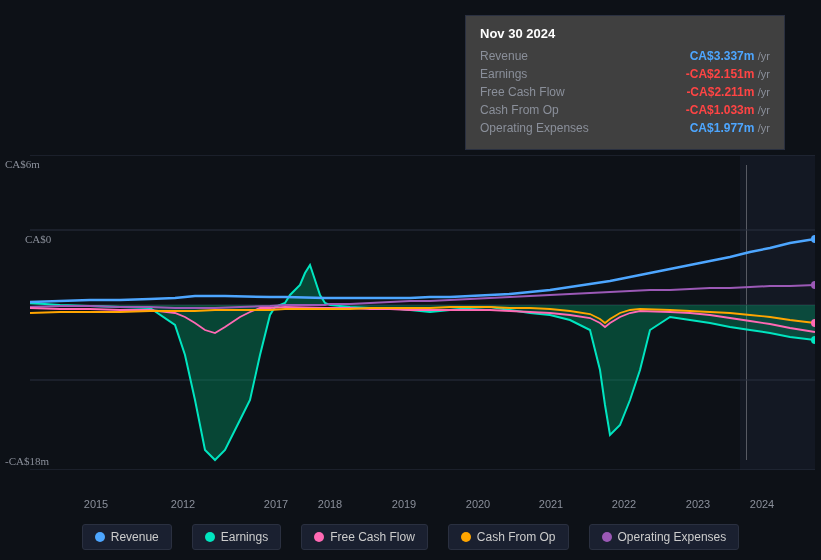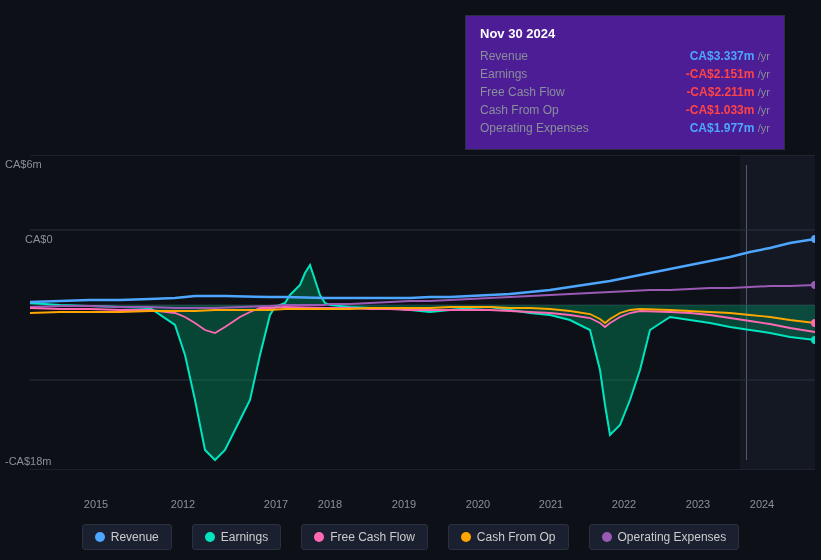--- a/index.html
+++ b/index.html
@@ -16,21 +16,21 @@
       position: relative;
       width: 821px;
       height: 560px;
     }
 
     
     .tooltip-box {
       position: absolute;
       top: 15px;
       left: 465px;
-      background: #4c1d95;
+      background: #404040;
       border: 1px solid #2a3040;
       padding: 10px 14px;
       min-width: 320px;
       z-index: 10;
     }
 
     .tooltip-date {
       color: #ffffff;
       font-size: 13px;
       font-weight: bold;
@@ -66,20 +66,21 @@
     }
 
     .unit { color: #8a8f9a; font-weight: normal; font-size: 11px; }
 
     
     .y-label {
       position: absolute;
       color: #8a8f9a;
       font-size: 11px;
       left: 5px;
+      font-family: Liberation Serif, serif;
     }
 
     
     .x-label {
       position: absolute;
       color: #8a8f9a;
       font-size: 11px;
       bottom: 50px;
       transform: translateX(-50%);
     }

